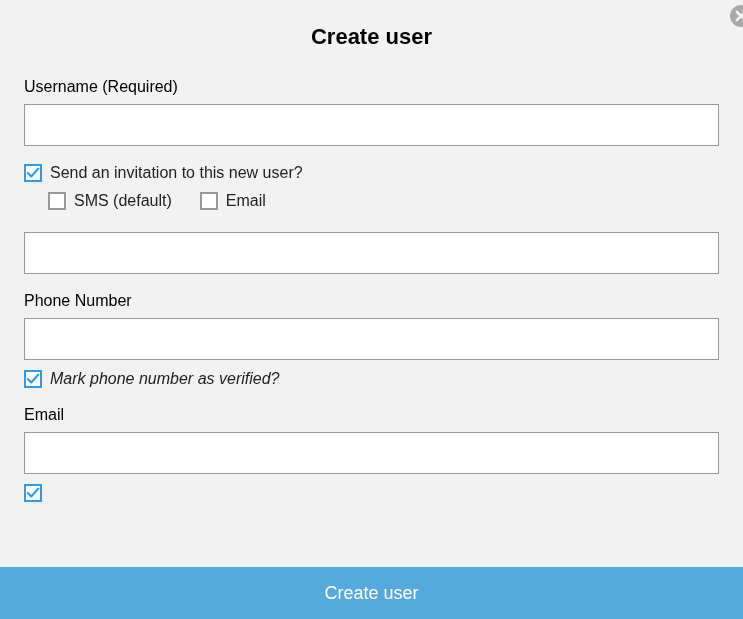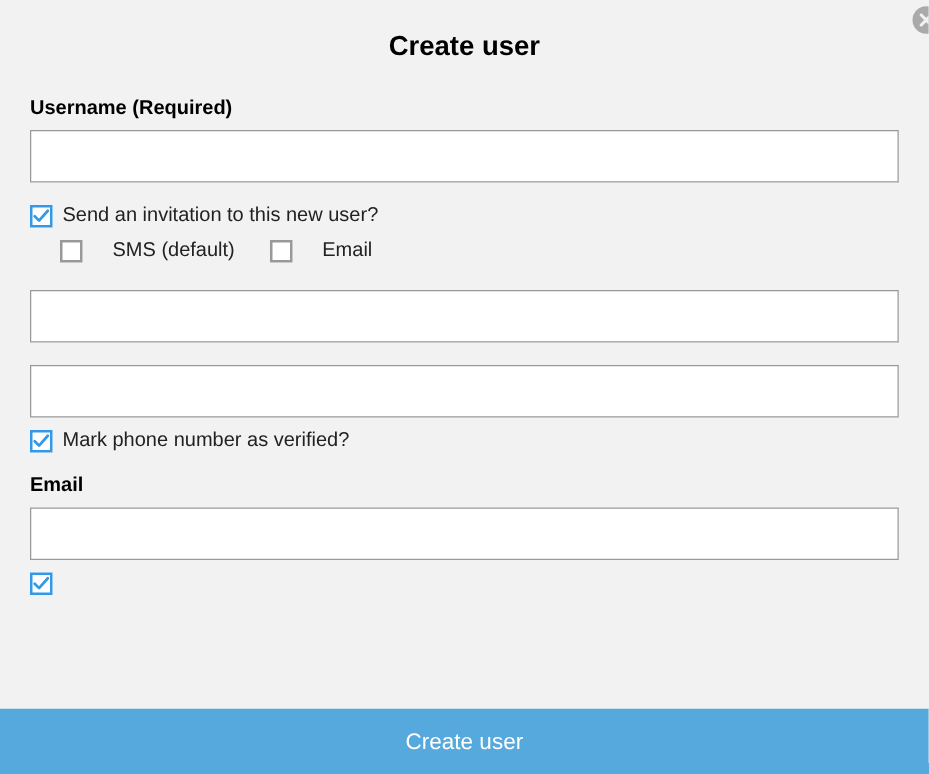--- a/index.html
+++ b/index.html
@@ -24,21 +24,21 @@
       color: #000;
       text-align: center;
       margin-bottom: 28px;
     }
     .form-group {
       margin-bottom: 18px;
     }
     .field-label {
       display: block;
       font-size: 16px;
-      font-weight: 700;
+      font-weight: 400;
       color: #000;
       margin-bottom: 8px;
     }
     .text-input {
       width: 100%;
       height: 42px;
       border: 1px solid #999;
       background: #fff;
       padding: 8px 10px;
       font-size: 15px;
@@ -49,21 +49,21 @@
       gap: 8px;
       margin-bottom: 10px;
     }
     .checkbox-row.indented {
       margin-left: 24px;
       gap: 28px;
     }
     .checkbox-item {
       display: flex;
       align-items: center;
-      gap: 24px;
+      gap: 8px;
     }
     .checkbox {
       width: 18px;
       height: 18px;
       border: 2px solid #999;
       background: #fff;
       display: inline-flex;
       align-items: center;
       justify-content: center;
       cursor: pointer;
@@ -83,20 +83,21 @@
     .checkbox-label {
       font-size: 16px;
       color: #222;
       font-weight: 400;
     }
     .invitation-block {
       margin-bottom: 22px;
     }
     .verify-row {
       margin-top: 10px;
+      font-style: italic;
     }
     .submit-button {
       position: absolute;
       bottom: 0;
       left: 0;
       width: 743px;
       height: 52px;
       background: #56a9dd;
       color: #fff;
       border: none;
@@ -168,20 +169,21 @@
         <span class="checkbox-label">Email</span>
       </div>
     </div>
   </div>
 
   <div class="form-group">
     <input type="text" class="text-input" value="" style="">
   </div>
 
   <div class="form-group">
+    <label class="field-label">Phone Number</label>
     <input type="text" class="text-input" value="" style="">
     <div class="checkbox-row verify-row">
       <span class="checkbox checked">
         <svg viewBox="0 0 16 16">
             <path d="M2 8 L6 12 L14 3" stroke="#3399e6" stroke-width="2.5" fill="none" stroke-linecap="round" stroke-linejoin="round"></path>
           </svg>
       </span>
       <span class="checkbox-label">Mark phone number as verified?</span>
     </div>
   </div>

